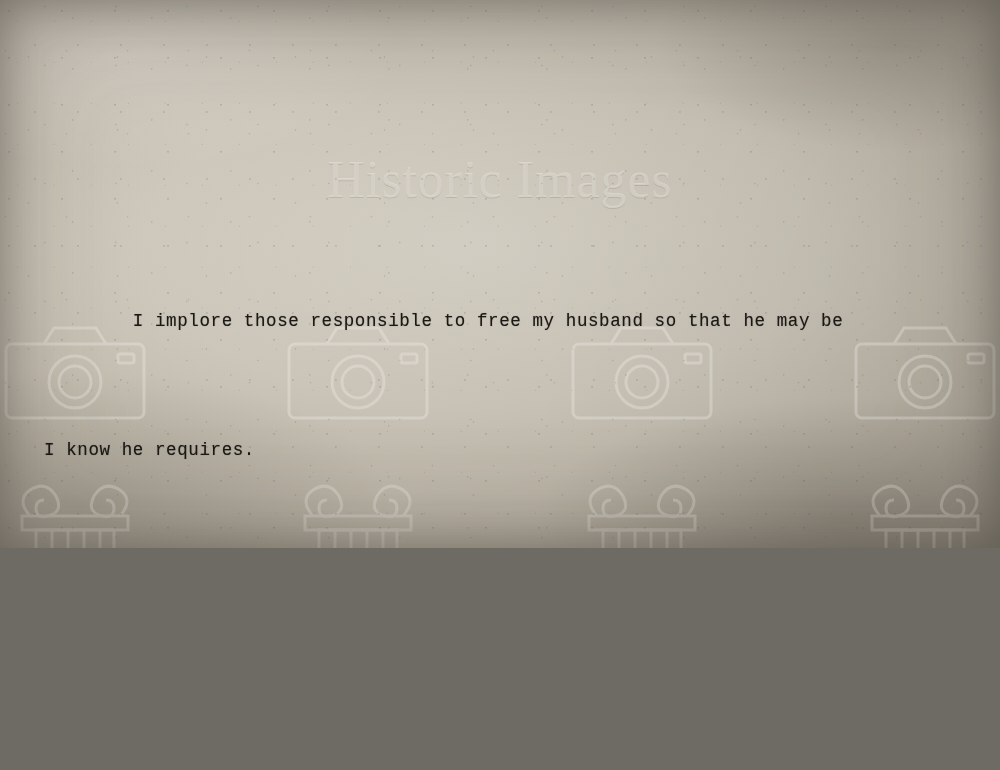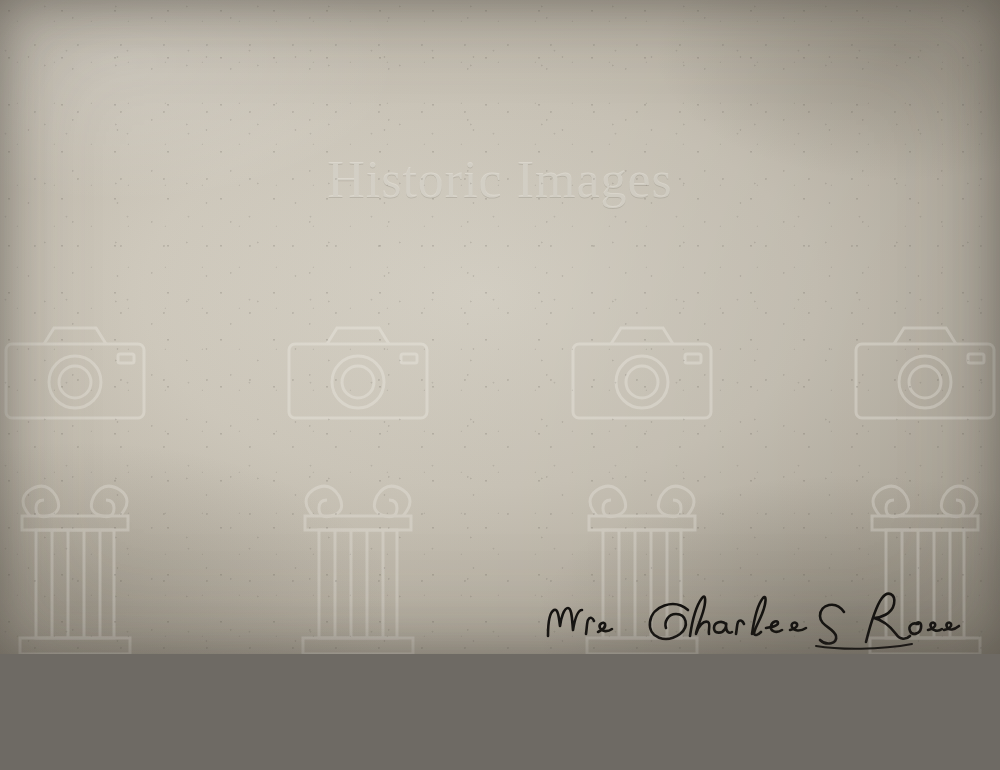--- a/index.html
+++ b/index.html
@@ -3,21 +3,21 @@
 <meta charset="utf-8">
 <style>
   html, body {
     margin: 0;
     padding: 0;
     background: #6e6a64;
   }
   #page {
     position: relative;
     width: 1000px;
-    height: 654px;
+    height: 548px;
     overflow: hidden;
     background: #8d887f;
     font-family: "Liberation Sans", sans-serif;
   }
   
   #paper {
     position: absolute;
     inset: 0;
     background:
       radial-gradient(ellipse 80% 70% at 48% 45%, #d9d4c8 0%, #cfc9bc 42%, #bdb6a8 72%, #a9a294 100%);
@@ -188,20 +188,22 @@
         <rect x="36" y="60" width="78" height="108"></rect>
         <path d="M52 60 v108 M68 60 v108 M84 60 v108 M100 60 v108"></path>
         <rect x="20" y="168" width="110" height="16"></rect>
       </svg>
     </div>
 
   </div>
 
   <div id="letter">
     <div class="para">
+      <span class="line">        I implore those responsible to free my husband so that he may be</span>
+      <span class="line">I know he requires.</span>
     </div>
     
     
   </div>
 
   <div id="signature" title="Mrs Charles S Ross">
     <svg width="420" height="70" viewBox="0 0 420 70" fill="none" stroke="#141210" stroke-width="2.6" stroke-linecap="round" stroke-linejoin="round">
 
       <path d="M8 48 C8 34 10 24 14 22 C18 20 19 30 20 38 C21 30 24 20 28 20 C32 20 32 32 33 42 C35 30 38 22 42 22"></path>
 

